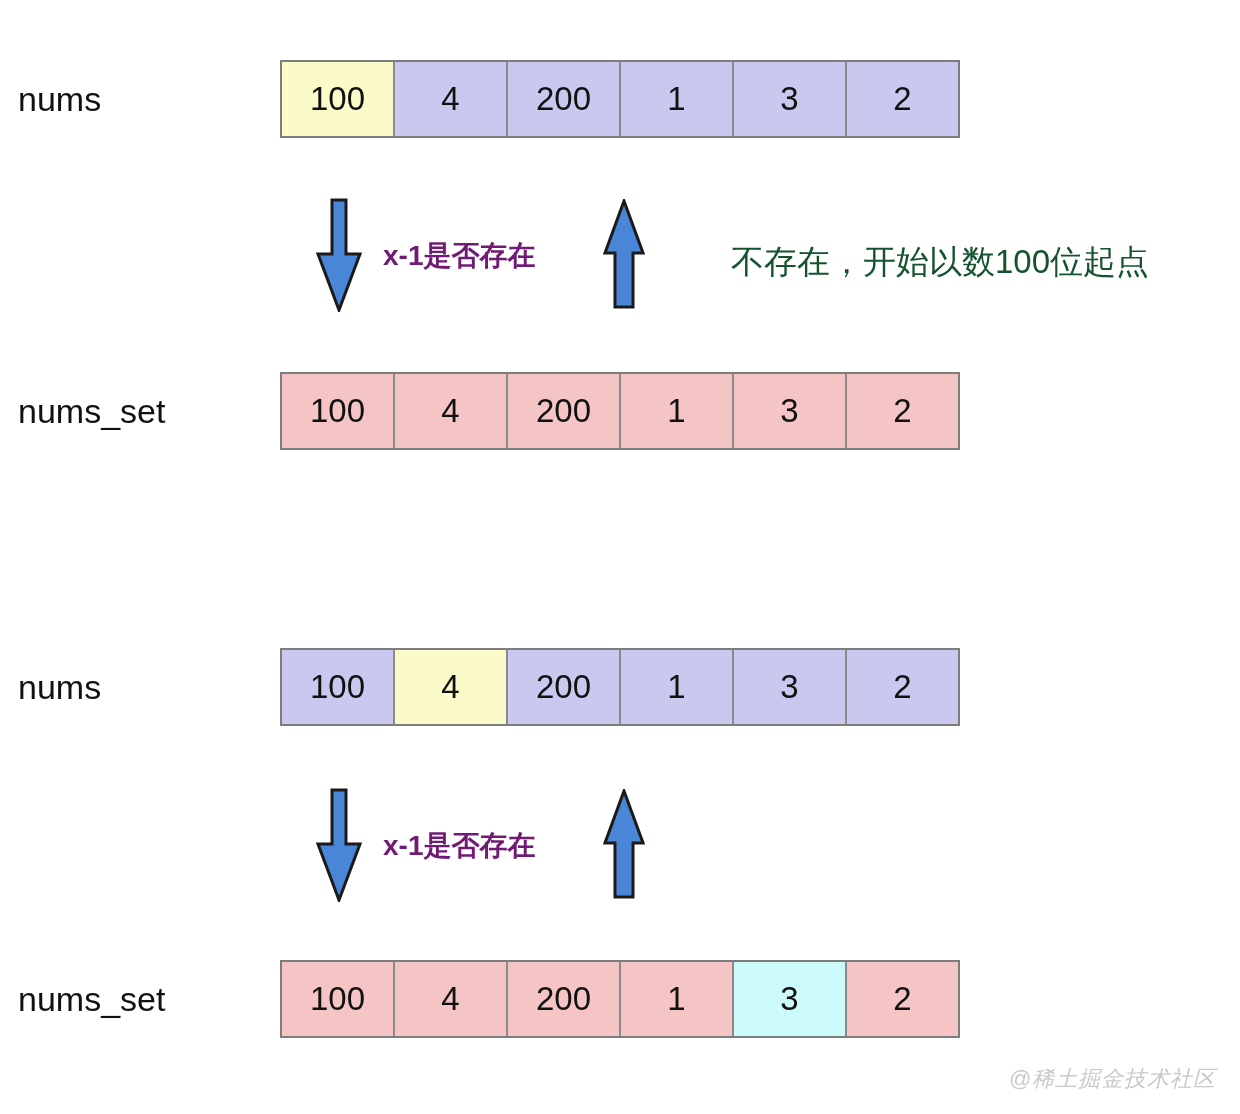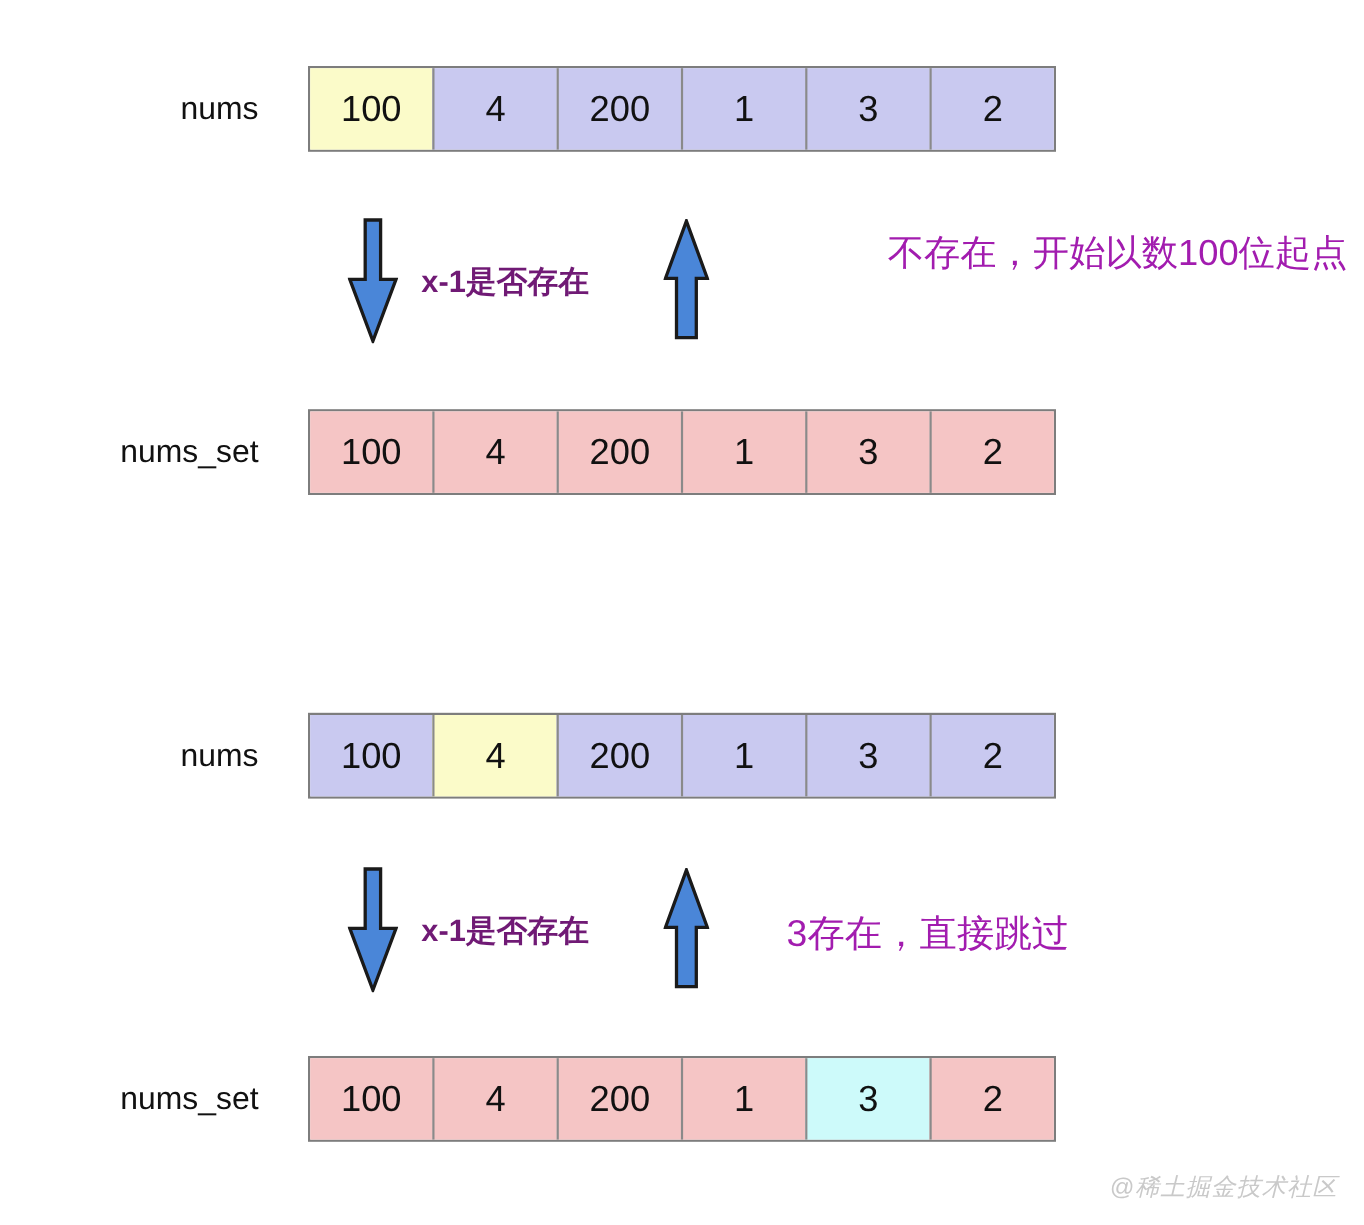--- a/index.html
+++ b/index.html
@@ -10,23 +10,23 @@
     position: relative;
     overflow: hidden;
   }
   .canvas { position: absolute; inset: 0; }
 
   
   .row-label {
     position: absolute;
     left: 0; width: 235px;
     height: 78px; line-height: 78px;
-    text-align: right;
-    font-size: 29px; color: #111;
+    font-size: 34px; color: #111;
     white-space: nowrap;
+    padding-left: 18px;
   }
   .array {
     position: absolute;
     left: 280px; width: 680px; height: 78px;
     display: flex;
     border: 2px solid #7d7d7d;
     box-sizing: border-box;
     background: #fff;
   }
   .cell {
@@ -53,23 +53,24 @@
 
   
   .anno {
     position: absolute;
     font-size: 28px; color: #701a75;
     white-space: nowrap;
     font-weight: bold;
   }
   .note {
     position: absolute;
-    font-size: 33px; color: #a21caf;
-    text-align: right;
+    font-size: 33px; color: #14532d;
+    text-align: center;
     line-height: 44px;
+    margin-top: 32px;
   }
 
   .watermark {
     position: absolute;
     right: 24px; top: 1064px;
     font-size: 22px;
     color: var(--watermark);
     letter-spacing: 1px;
     font-style: italic;
   }
@@ -126,23 +127,20 @@
   <svg class="arrow" style="left:316px; top:788px" width="46" height="114" viewBox="0 0 46 114">
     <polygon points="16,2 30,2 30,56 44,56 23,112 2,56 16,56"></polygon>
   </svg>
 
   <div class="anno" style="left:383px; top:827px">x-1是否存在</div>
 
   <svg class="arrow" style="left:603px; top:789px" width="42" height="110" viewBox="0 0 42 110">
     <polygon points="21,2 40,54 30,54 30,108 12,108 12,54 2,54"></polygon>
   </svg>
 
-  <div class="note" style="left:660px; top:827px; width:312px; font-size:34px">
-    <div>3存在，直接跳过</div>
-  </div>
 
   <div class="row-label" style="top:960px">nums_set</div>
   <div class="array" style="top:960px">
     <div class="cell pink">100</div>
     <div class="cell pink">4</div>
     <div class="cell pink">200</div>
     <div class="cell pink">1</div>
     <div class="cell cyan">3</div>
     <div class="cell pink">2</div>
   </div>

